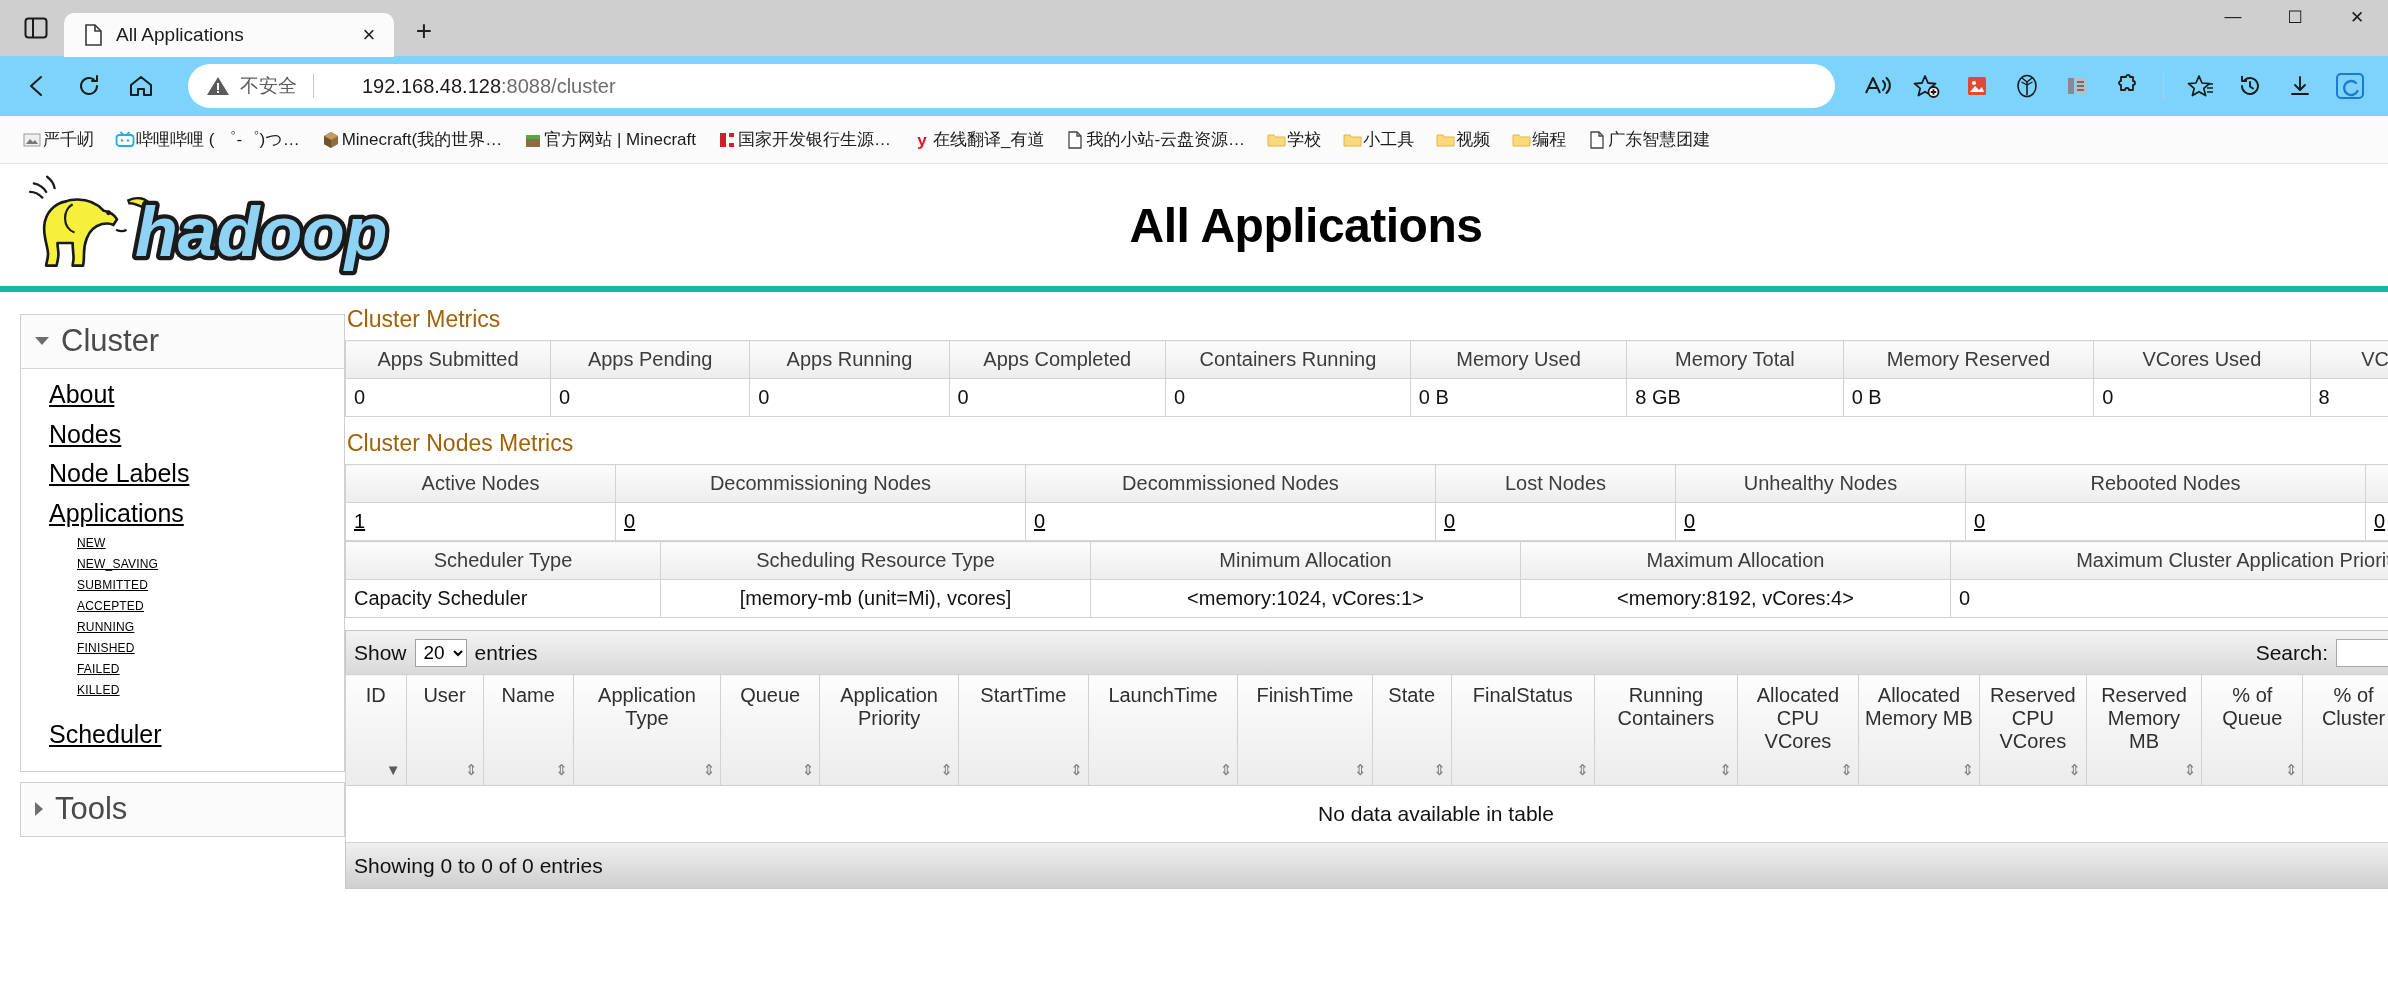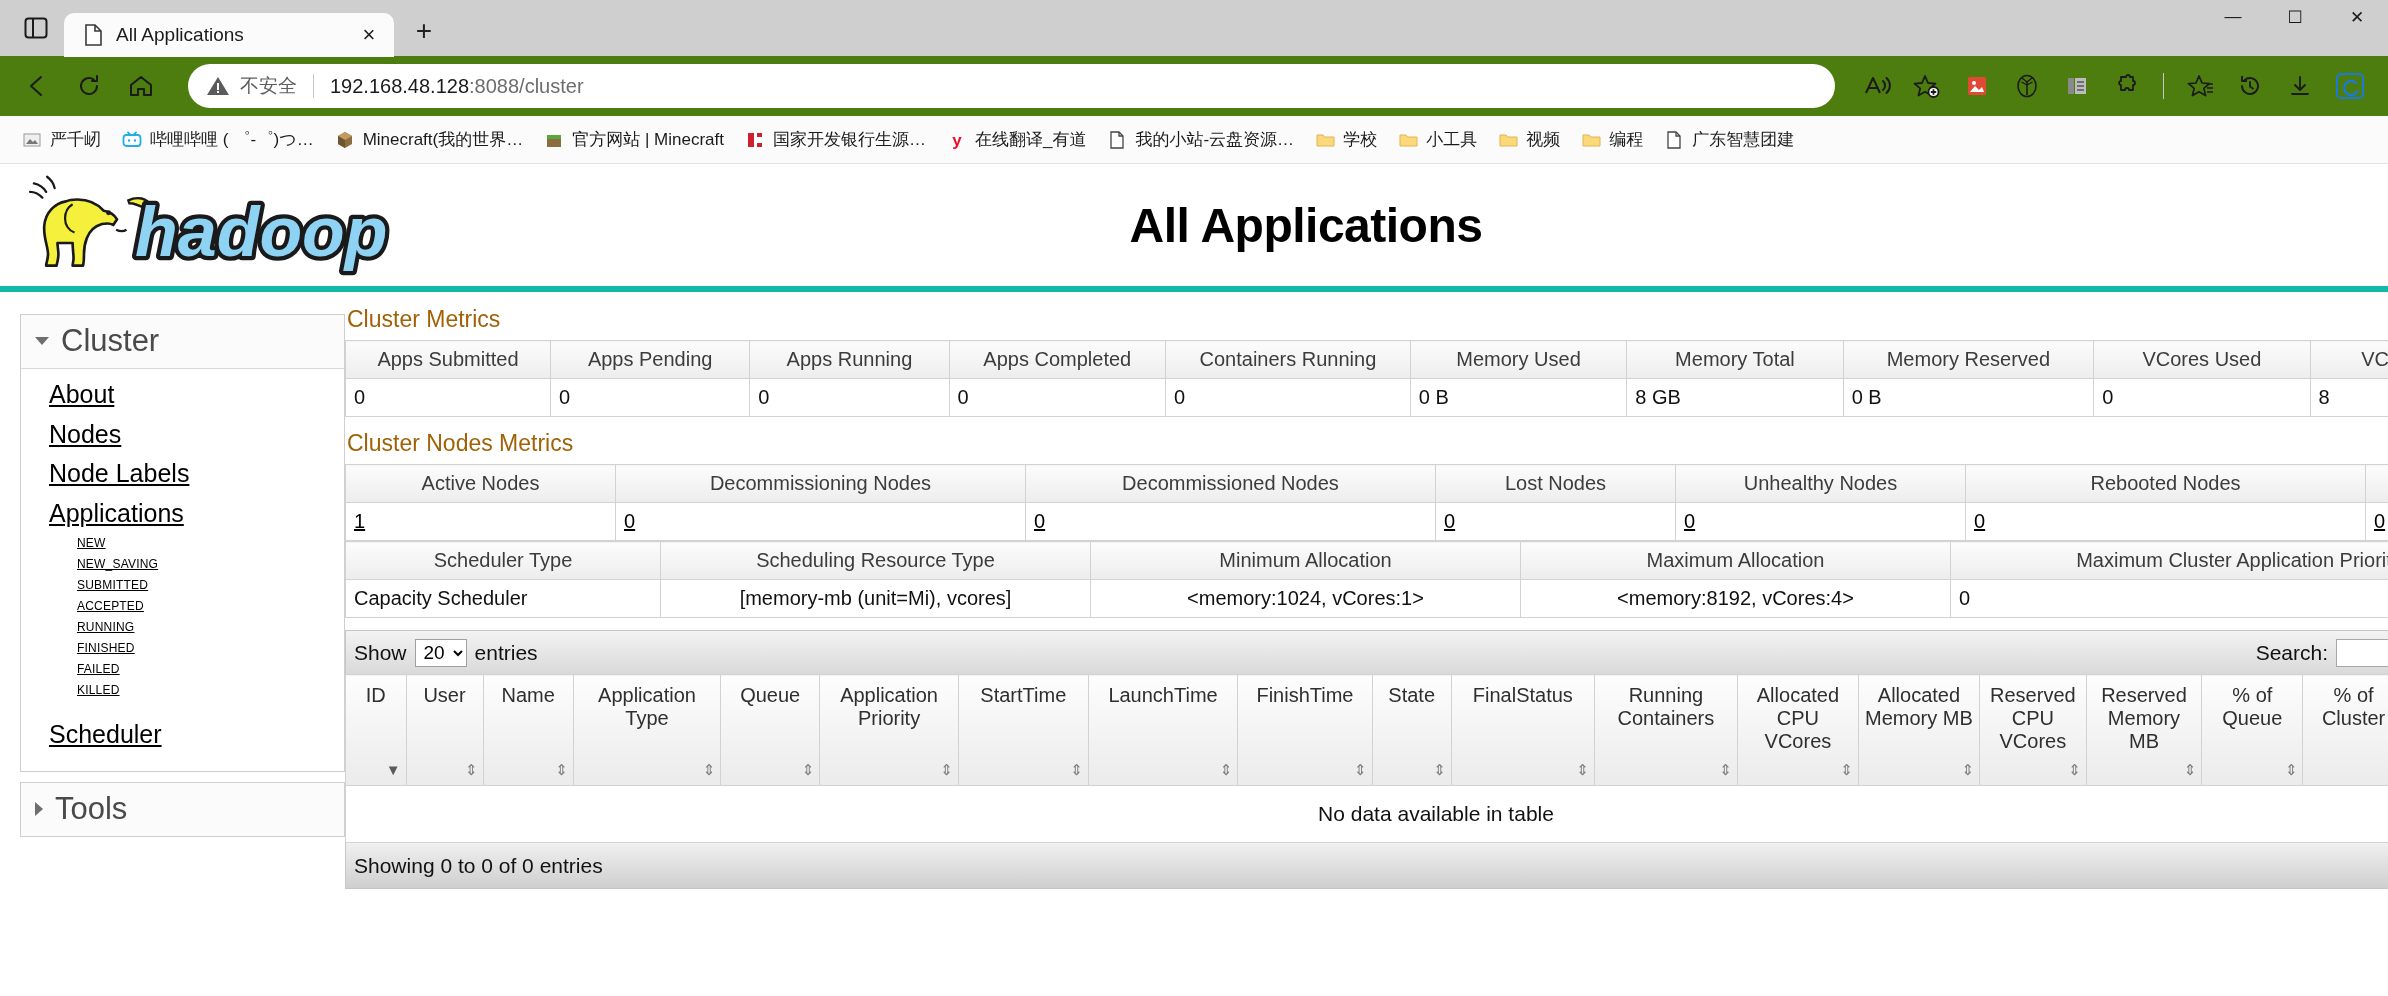--- a/index.html
+++ b/index.html
@@ -68,21 +68,21 @@
     position:absolute; right:0; top:0;
     height:56px; display:flex; align-items:flex-start;
   }
   .win-controls .wc {
     width:62px; height:34px; display:flex; align-items:center; justify-content:center;
     font-size:17px; color:#1b1b1b;
   }
 
   .navbar {
     height: 60px;
-    background: #4d7c0f;
+    background: #7dd3fc;
     display: flex;
     align-items: center;
     padding: 13px 14px;
     gap: 6px;
     flex: none;
   }
   .navbtn {
     width: 46px; height: 46px;
     display:flex;align-items:center;justify-content:center;
     border-radius: 6px;
@@ -95,38 +95,38 @@
     border-radius: 22px;
     display:flex; align-items:center;
     padding: 0 18px;
     margin: 0 12px 0 18px;
     gap: 10px;
     min-width: 0;
   }
   .omnibox .warn-icon { flex:none; display:flex; align-items:center;}
   .omnibox .sec-label { font-size: 19px; color:#5e5e5e; white-space:nowrap;}
   .omnibox .sep { width:1px; height:24px; background:#c5c5c5; margin: 0 6px;}
-  .omnibox .url { font-size: 20px; color:#1b1b1b; white-space:nowrap; overflow:hidden; text-overflow:ellipsis;}
+  .omnibox .url { font-size: 20px; color:#1b1b1b; white-space:nowrap; overflow:hidden; text-overflow:ellipsis;margin-left:32px;}
   .omnibox .url .dim { color:#6d6d6d; }
   .nav-right { display:flex; align-items:center; gap: 2px; }
   .nav-right .navbtn { width: 48px; height: 46px; }
   .vdiv { width:1px; height:26px; background:#c8c8c8; margin:0 10px; }
 
   .bookmarks {
     height: 48px;
     background: #fbfbfb;
     display:flex; align-items:center;
     padding: 0 12px;
     gap: 2px;
     border-bottom: 1px solid #e3e3e3;
     flex:none;
     overflow:hidden;
   }
   .bm {
-    display:flex; align-items:center; gap:7px;
+    display:flex; align-items:center; 
     padding: 5px 9px;
     border-radius: 5px;
     font-size: 17px;
     color: #1b1b1b;
     white-space: nowrap;
     max-width: 230px;
   }
   .bm .bm-label { overflow:hidden; text-overflow:ellipsis; white-space:nowrap; }
   .bm-ico { width:22px; height:22px; flex:none; display:flex; align-items:center; justify-content:center; }
 

